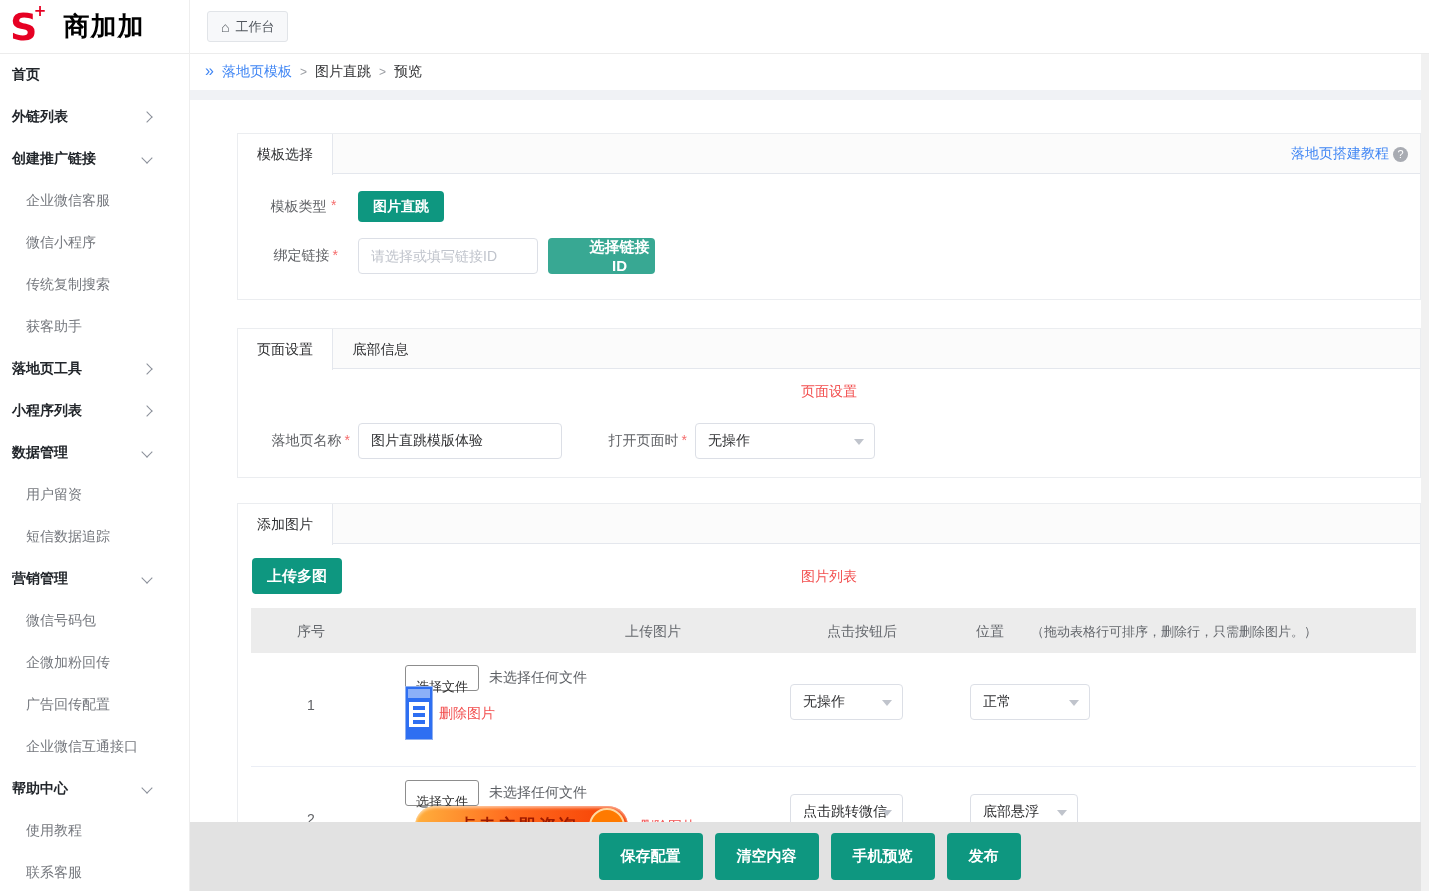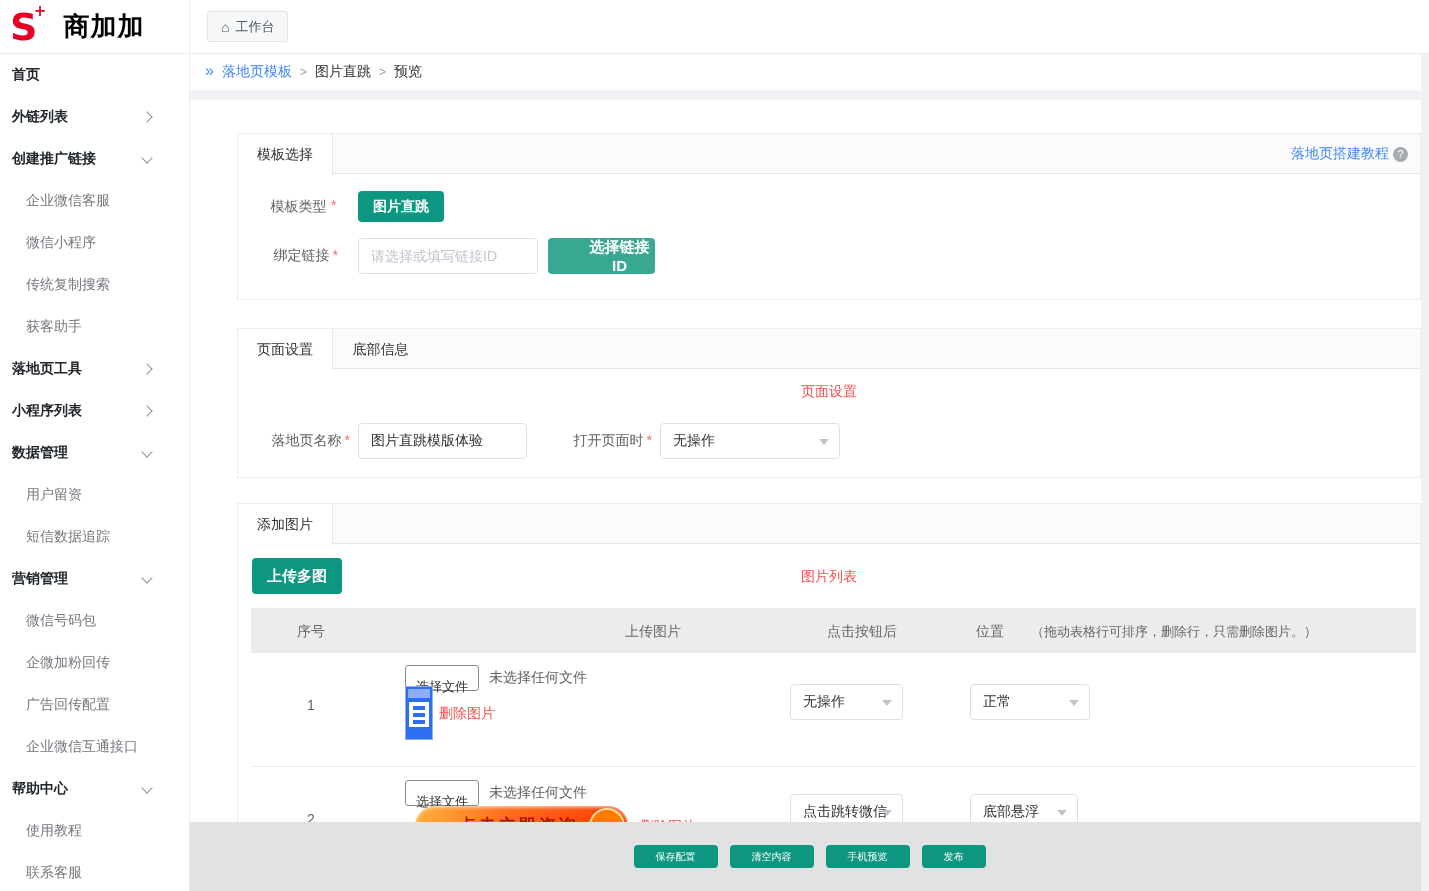--- a/index.html
+++ b/index.html
@@ -53,21 +53,21 @@
   .btn { border:none; border-radius:4px; color:#fff; cursor:pointer; font-family:inherit; }
   .teal-dark { background:#0e9780; }
   .teal-light { background:#38a893;padding-left:36px; }
   .type-btn { margin-left:20px; height:31px; padding:0 15px; font-size:14px; font-weight:700; }
   .txt-input { height:36px; border:1px solid #dcdfe6; border-radius:4px; padding:0 12px; font-size:14px; color:#303133; font-family:inherit; outline:none; }
   .txt-input::placeholder { color:#c0c4cc; }
   .link-input { margin-left:20px; width:180px; }
   .link-btn { margin-left:10px; width:107px; height:36px; font-size:15px; font-weight:700; }
 
   .red-title { text-align:center; color:#f24f4f; font-size:14px; }
-  .name-input { margin-left:8px; width:169px; }
+  .name-input { margin-left:8px; width:204px; }
   .sel { position:relative; width:180px; height:36px; border:1px solid #dcdfe6; border-radius:4px; display:flex; align-items:center; padding-left:12px; color:#303133; cursor:pointer; background:#fff; }
   .caret { position:absolute; right:10px; top:15px; width:0; height:0; border-left:5px solid transparent; border-right:5px solid transparent; border-top:6px solid #c0c4cc; }
 
   
   .imgband { position:relative; height:50px; }
   .upload-btn { position:absolute; left:14px; top:14px; width:90px; height:36px; font-size:15px; font-weight:700; }
   .list-title { position:absolute; left:0; right:0; top:24px; }
   .imgtable { margin:14px 4px 0 13px; }
   .thead { position:relative; height:45px; background:#ececec; color:#65686d; }
   .thead span { position:absolute; top:15px; }
@@ -91,21 +91,21 @@
   .thumb i { position:absolute; left:2px; top:2px; right:2px; height:9px; background:rgba(255,255,255,.45); }
   .thumb::before { content:""; position:absolute; left:3px; top:15px; right:3px; height:25px; background:#fff; }
   .thumb::after { content:""; position:absolute; left:7px; top:19px; right:7px; height:4px; background:#2e6ff2; box-shadow:0 7px 0 #2e6ff2,0 14px 0 #2e6ff2; }
 
   .banner { position:absolute; left:164px; top:39px; width:213px; height:40px; border-radius:20px; background:linear-gradient(100deg,#ffb13d 0%,#ff6a1e 45%,#f53a00 100%); box-shadow:inset 0 2px 3px rgba(255,255,255,.55); }
   .banner-text { position:absolute; left:44px; top:0; line-height:40px; color:#9e1a00; font-size:17px; font-weight:800; letter-spacing:3px; }
   .banner-go { position:absolute; right:3px; top:2px; width:36px; height:36px; border-radius:50%; background:#ff7a00; border:2px solid #ffd9a0; color:#fff; font-size:15px; font-weight:800; display:flex; align-items:center; justify-content:center; }
 
   
   .actionbar { position:absolute; left:190px; right:0; bottom:0; height:69px; background:#e2e2e2; display:flex; align-items:center; justify-content:center; gap:12px; z-index:30; }
-  .act-btn { height:23px; padding:0 22px; font-size:10px; font-weight:400; }
+  .act-btn { height:47px; padding:0 22px; font-size:15px; font-weight:700; }
   .scrolltrack { position:absolute; right:0; top:54px; bottom:0; width:8px; background:#f1f1f1; z-index:40; }
 </style>
 </head>
 <body>
 
 <div class="page">
 
   <aside class="sidebar">
     <div class="logo">
       <span class="logo-s"><span>S</span><span class="logo-plus">+</span></span>

